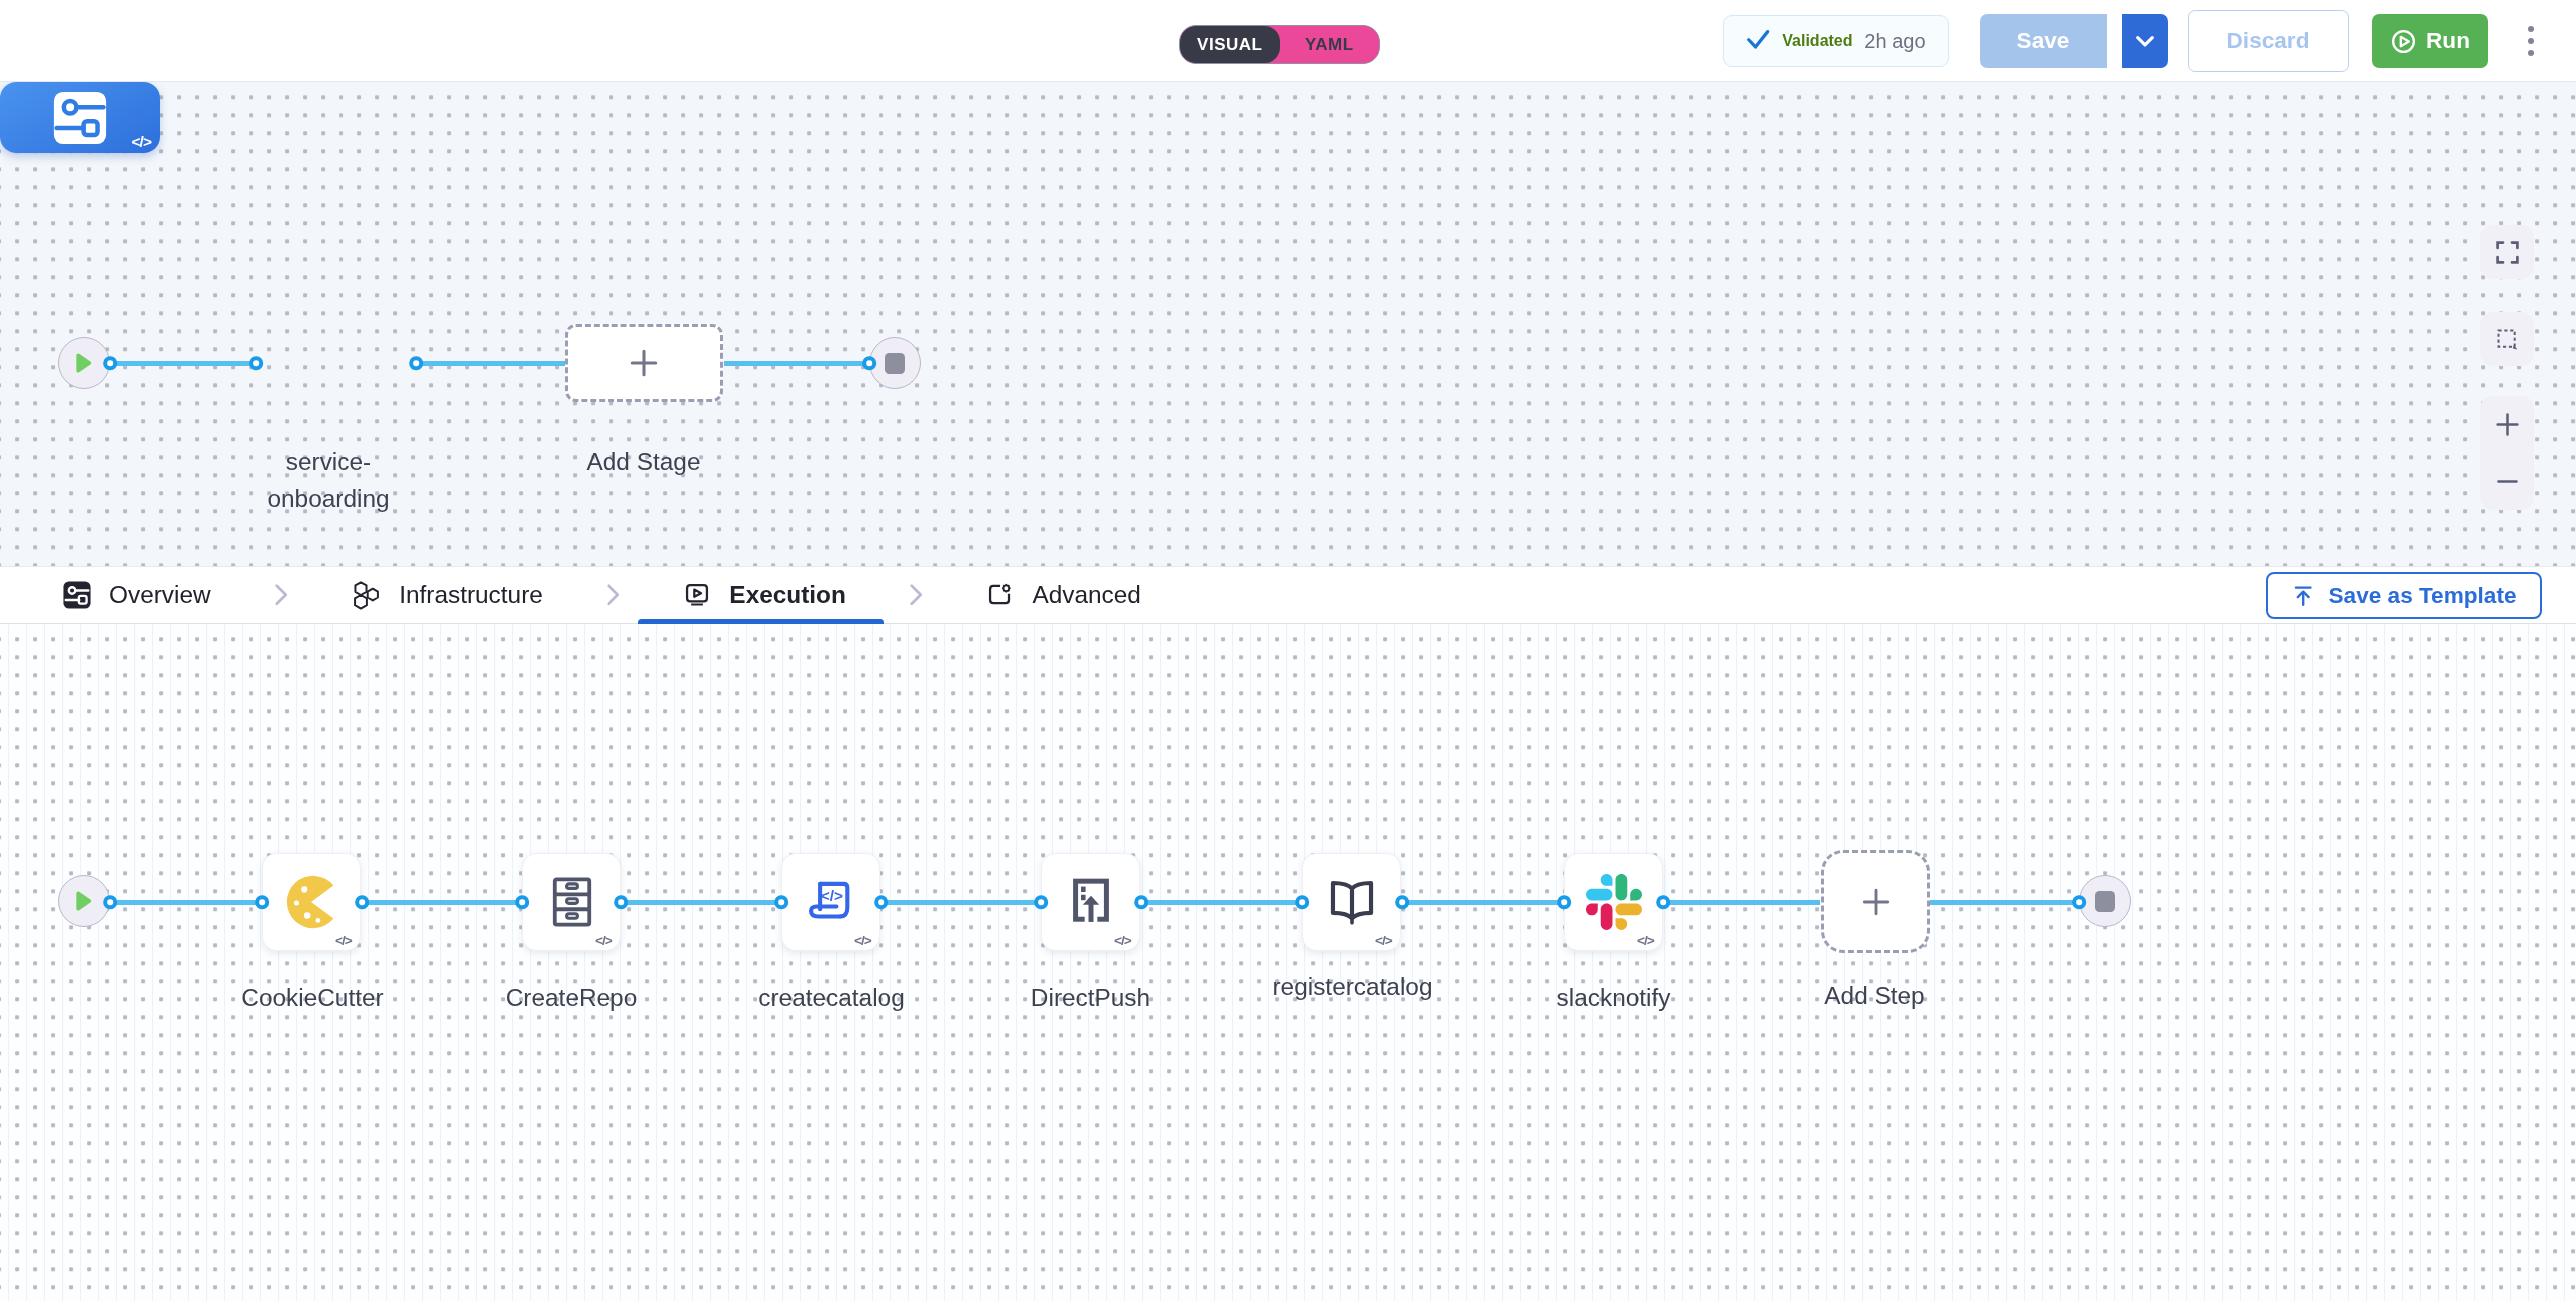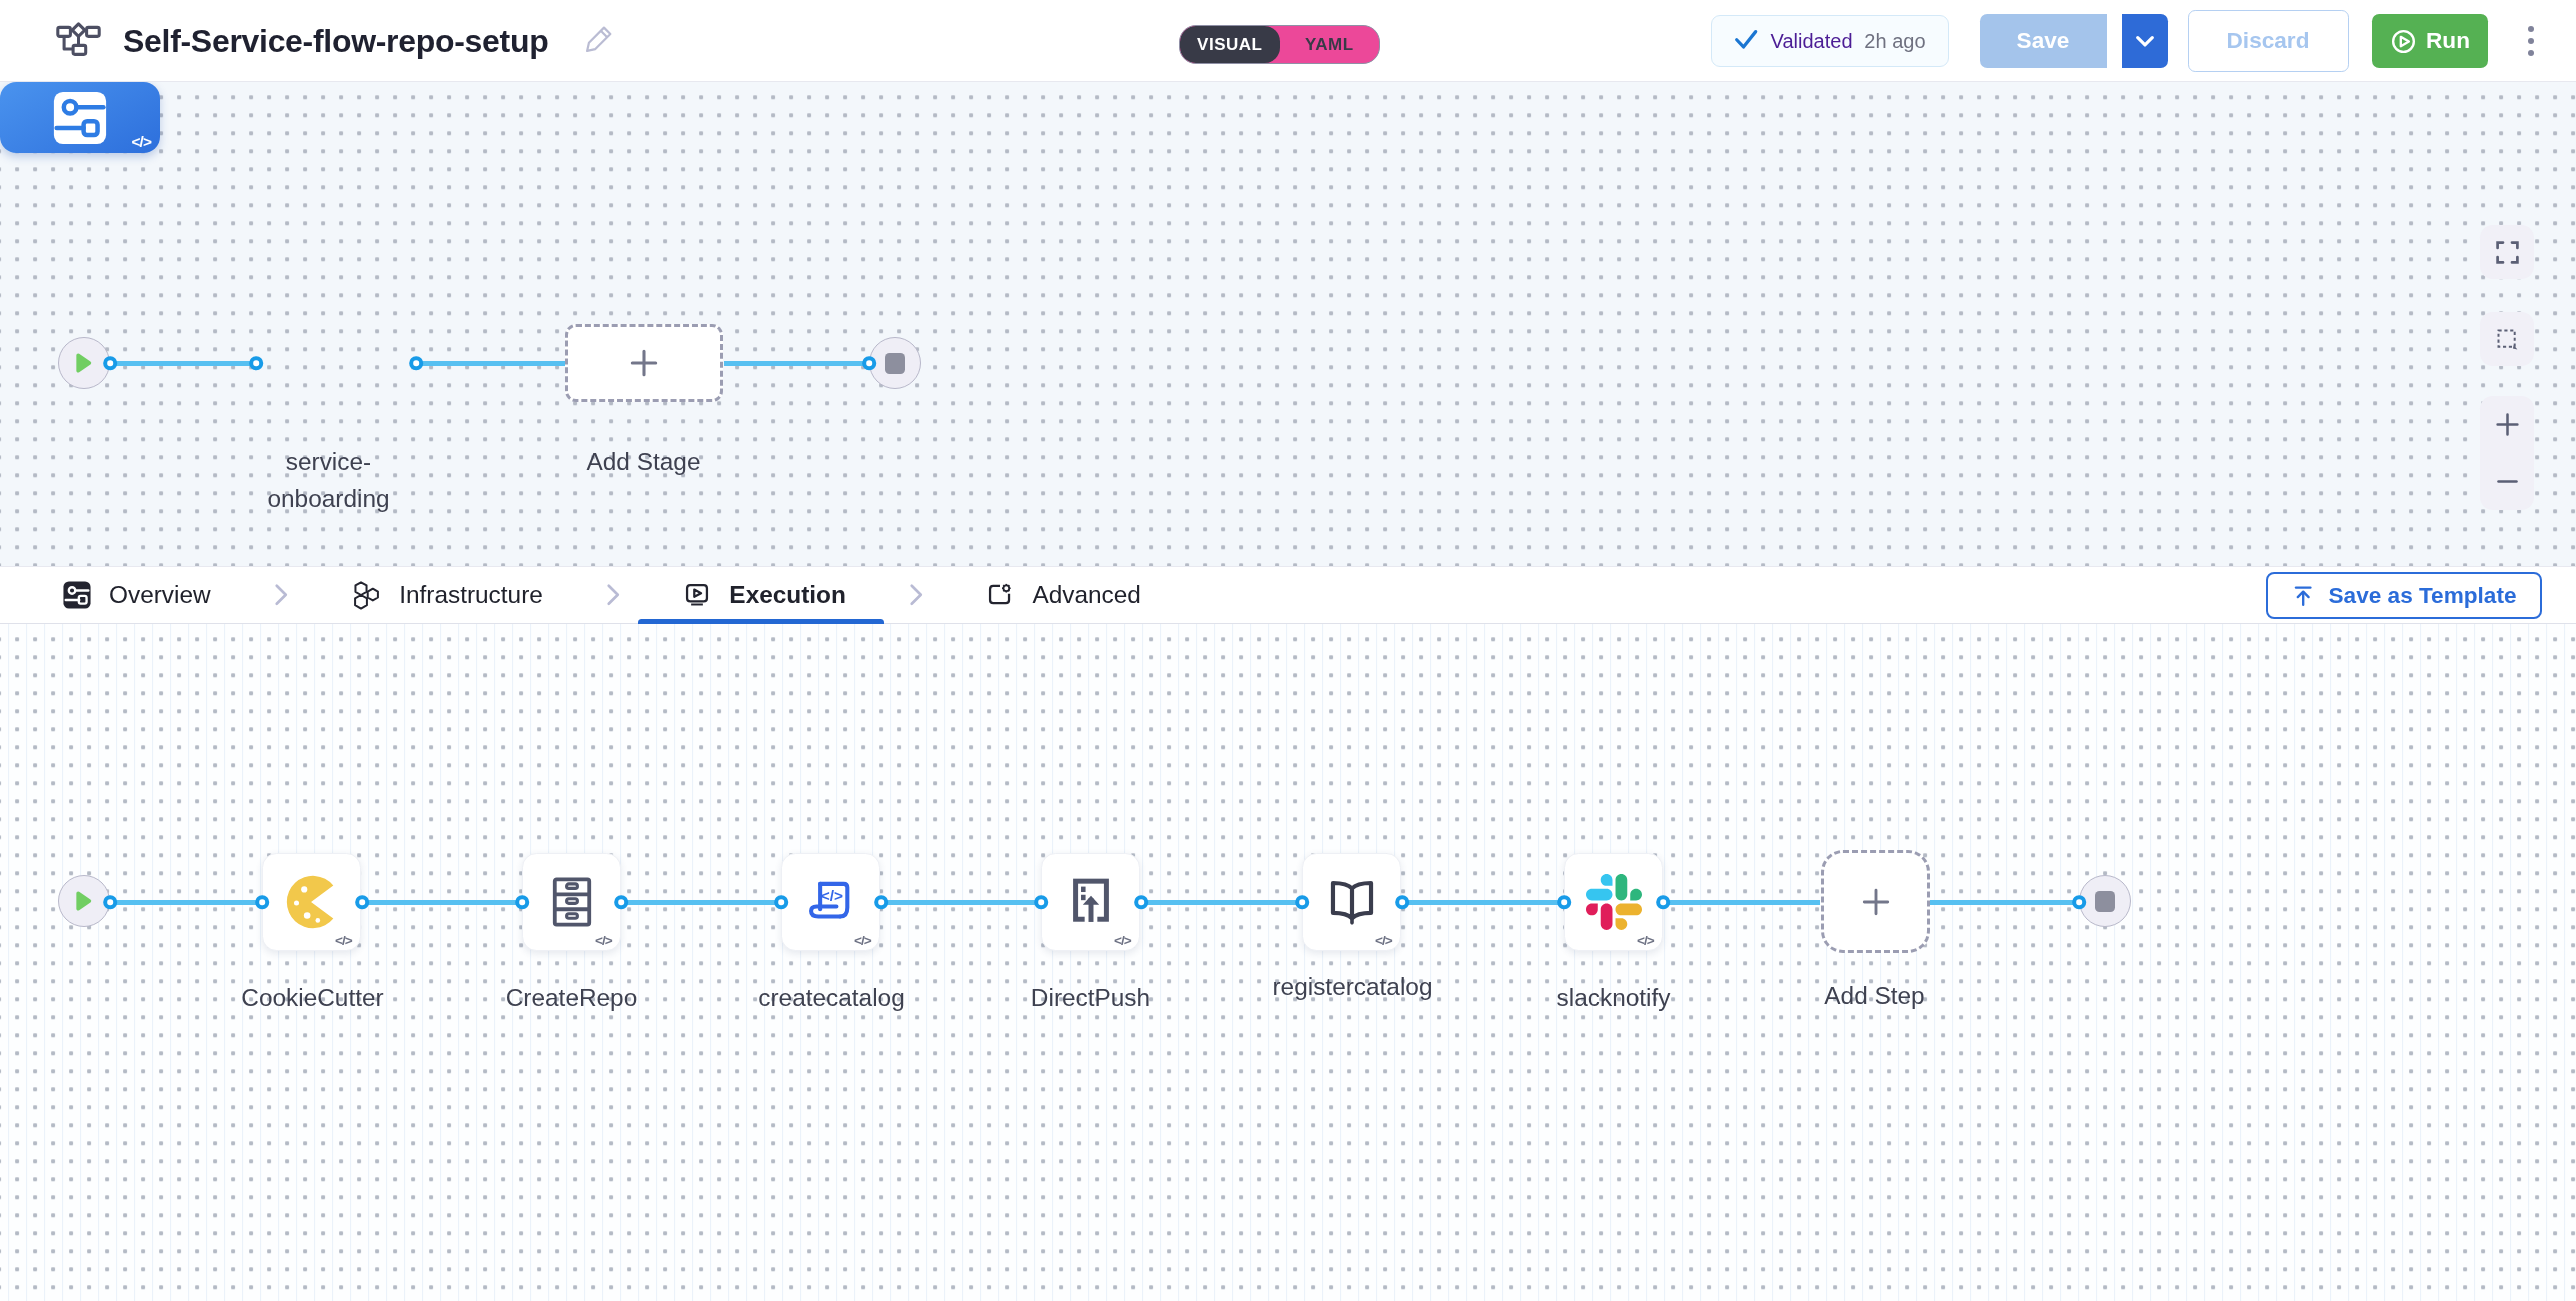--- a/index.html
+++ b/index.html
@@ -7,21 +7,21 @@
 
   
   .header { position:relative; width:100%; height:82px; background:#fff; border-bottom:0.9px solid #e7e8ef; z-index:10; }
   .header-left { position:absolute; left:56px; top:0; height:82px; display:flex; align-items:center; gap:22px; }
   .page-title { font-size:32px; font-weight:700; color:#1f2130; letter-spacing:-0.3px; }
   .mode-toggle { position:absolute; left:1179px; top:25px; width:201px; height:39px; border:1.8px solid #8f90a6; border-radius:17px; background:#ec4899; display:flex; overflow:hidden; }
   .mode-seg { flex:1; display:flex; align-items:center; justify-content:center; font-size:17px; font-weight:700; letter-spacing:0.5px; color:#383a47; cursor:pointer; }
   .mode-seg.selected { background:#383a47; color:#fff; border-radius:15.4px; }
   .header-right { position:absolute; right:27px; top:0; height:82px; display:flex; align-items:center; }
   .validated-badge { height:52px; padding:0 22px; border:1.4px solid #d4e9f8; background:#f7fcff; border-radius:9px; display:flex; align-items:center; gap:11.8px; margin-right:31px; }
-  .validated-label { font-size:20px; font-weight:400; color:#4c1d95; }
+  .validated-label { font-size:16px; font-weight:700; color:#4d7c0f; }
   .validated-time { font-size:20px; color:#6f7180; }
   .save-split { display:flex; height:54px; margin-right:20px;gap:14px; }
   .save-main { width:127px; background:#a4c4eb; color:#fff; font-size:22.6px; font-weight:700; border:none; border-radius:7.2px 0 0 7.2px; display:flex; align-items:center; justify-content:center; cursor:default; }
   .save-caret { width:47px; background:#2e6bd7; border:none; border-left:1.8px solid #fff; border-radius:0 7.2px 7.2px 0; display:flex; align-items:center; justify-content:center; cursor:pointer; }
   .discard-btn { width:161px; height:62px; background:#fff; border:1.8px solid #b5d0f2; border-radius:7.2px; color:#a6c6ef; font-size:22.6px; font-weight:700; display:flex; align-items:center; justify-content:center; margin-right:23.5px; cursor:default; }
   .run-btn { width:116px; height:54px; background:#55b153; border:none; border-radius:7.2px; color:#fff; font-size:22.6px; font-weight:700; display:flex; align-items:center; justify-content:center; gap:9px; margin-right:25px; cursor:pointer; }
   .kebab { width:36px; height:54px; display:flex; flex-direction:column; align-items:center; justify-content:center; gap:5.4px; cursor:pointer; background:none; border:none; }
   .kebab i { width:6.3px; height:6.3px; border-radius:50%; background:#80839a; }
 
   
@@ -61,39 +61,20 @@
   .tab.active { font-weight:700; }
   .tab.active::after { content:""; position:absolute; left:-45px; right:-38px; bottom:-0.9px; height:5.4px; background:#2367d3; border-radius:3.6px 3.6px 0 0; }
   .tab-chevron { margin:0 63px; display:flex; align-items:center; }
   .save-template-btn { position:absolute; right:34px; top:5.4px; height:47px; padding:0 23.5px; background:#fff; border:2.3px solid #2b6cd9; border-radius:8.1px;
     color:#2b6cd9; font-size:22.6px; font-weight:700; display:flex; align-items:center; gap:12.7px; cursor:pointer; }
 </style>
 </head>
 <body>
 
 <div class="header">
-  <div class="header-left">
-    <span>
-      <svg width="45" height="40" viewBox="0 0 50 44" fill="none" stroke="#4d4f63" stroke-width="3.4" stroke-linejoin="round">
-        <rect x="2" y="8" width="14" height="10" rx="2"></rect>
-        <path d="M25 4 L32 11 L25 18 L18 11 Z"></path>
-        <rect x="34" y="8" width="14" height="10" rx="2"></rect>
-        <path d="M9 18 V32 H19" fill="none"></path>
-        <path d="M25 18 V28" fill="none"></path>
-        <rect x="19" y="28" width="14" height="10" rx="2"></rect>
-      </svg>
-    </span>
-    <span class="page-title">Self-Service-flow-repo-setup</span>
-    <span style="margin-left:12.7px; cursor:pointer;">
-      <svg width="31" height="31" viewBox="0 0 34 34" fill="none" stroke="#babcd3" stroke-width="2.4" stroke-linejoin="round">
-        <path d="M23 4 L30 11 L13.5 27.5 L4.5 29.5 L6.5 20.5 Z"></path>
-        <path d="M19.5 7.5 L26.5 14.5"></path>
-      </svg>
-    </span>
-  </div>
 
   <div class="mode-toggle">
     <div class="mode-seg selected">VISUAL</div>
     <div class="mode-seg">YAML</div>
   </div>
 
   <div class="header-right">
     <div class="validated-badge">
       <span>
         <svg width="24.4" height="22.6" viewBox="0 0 27 25" fill="none">

